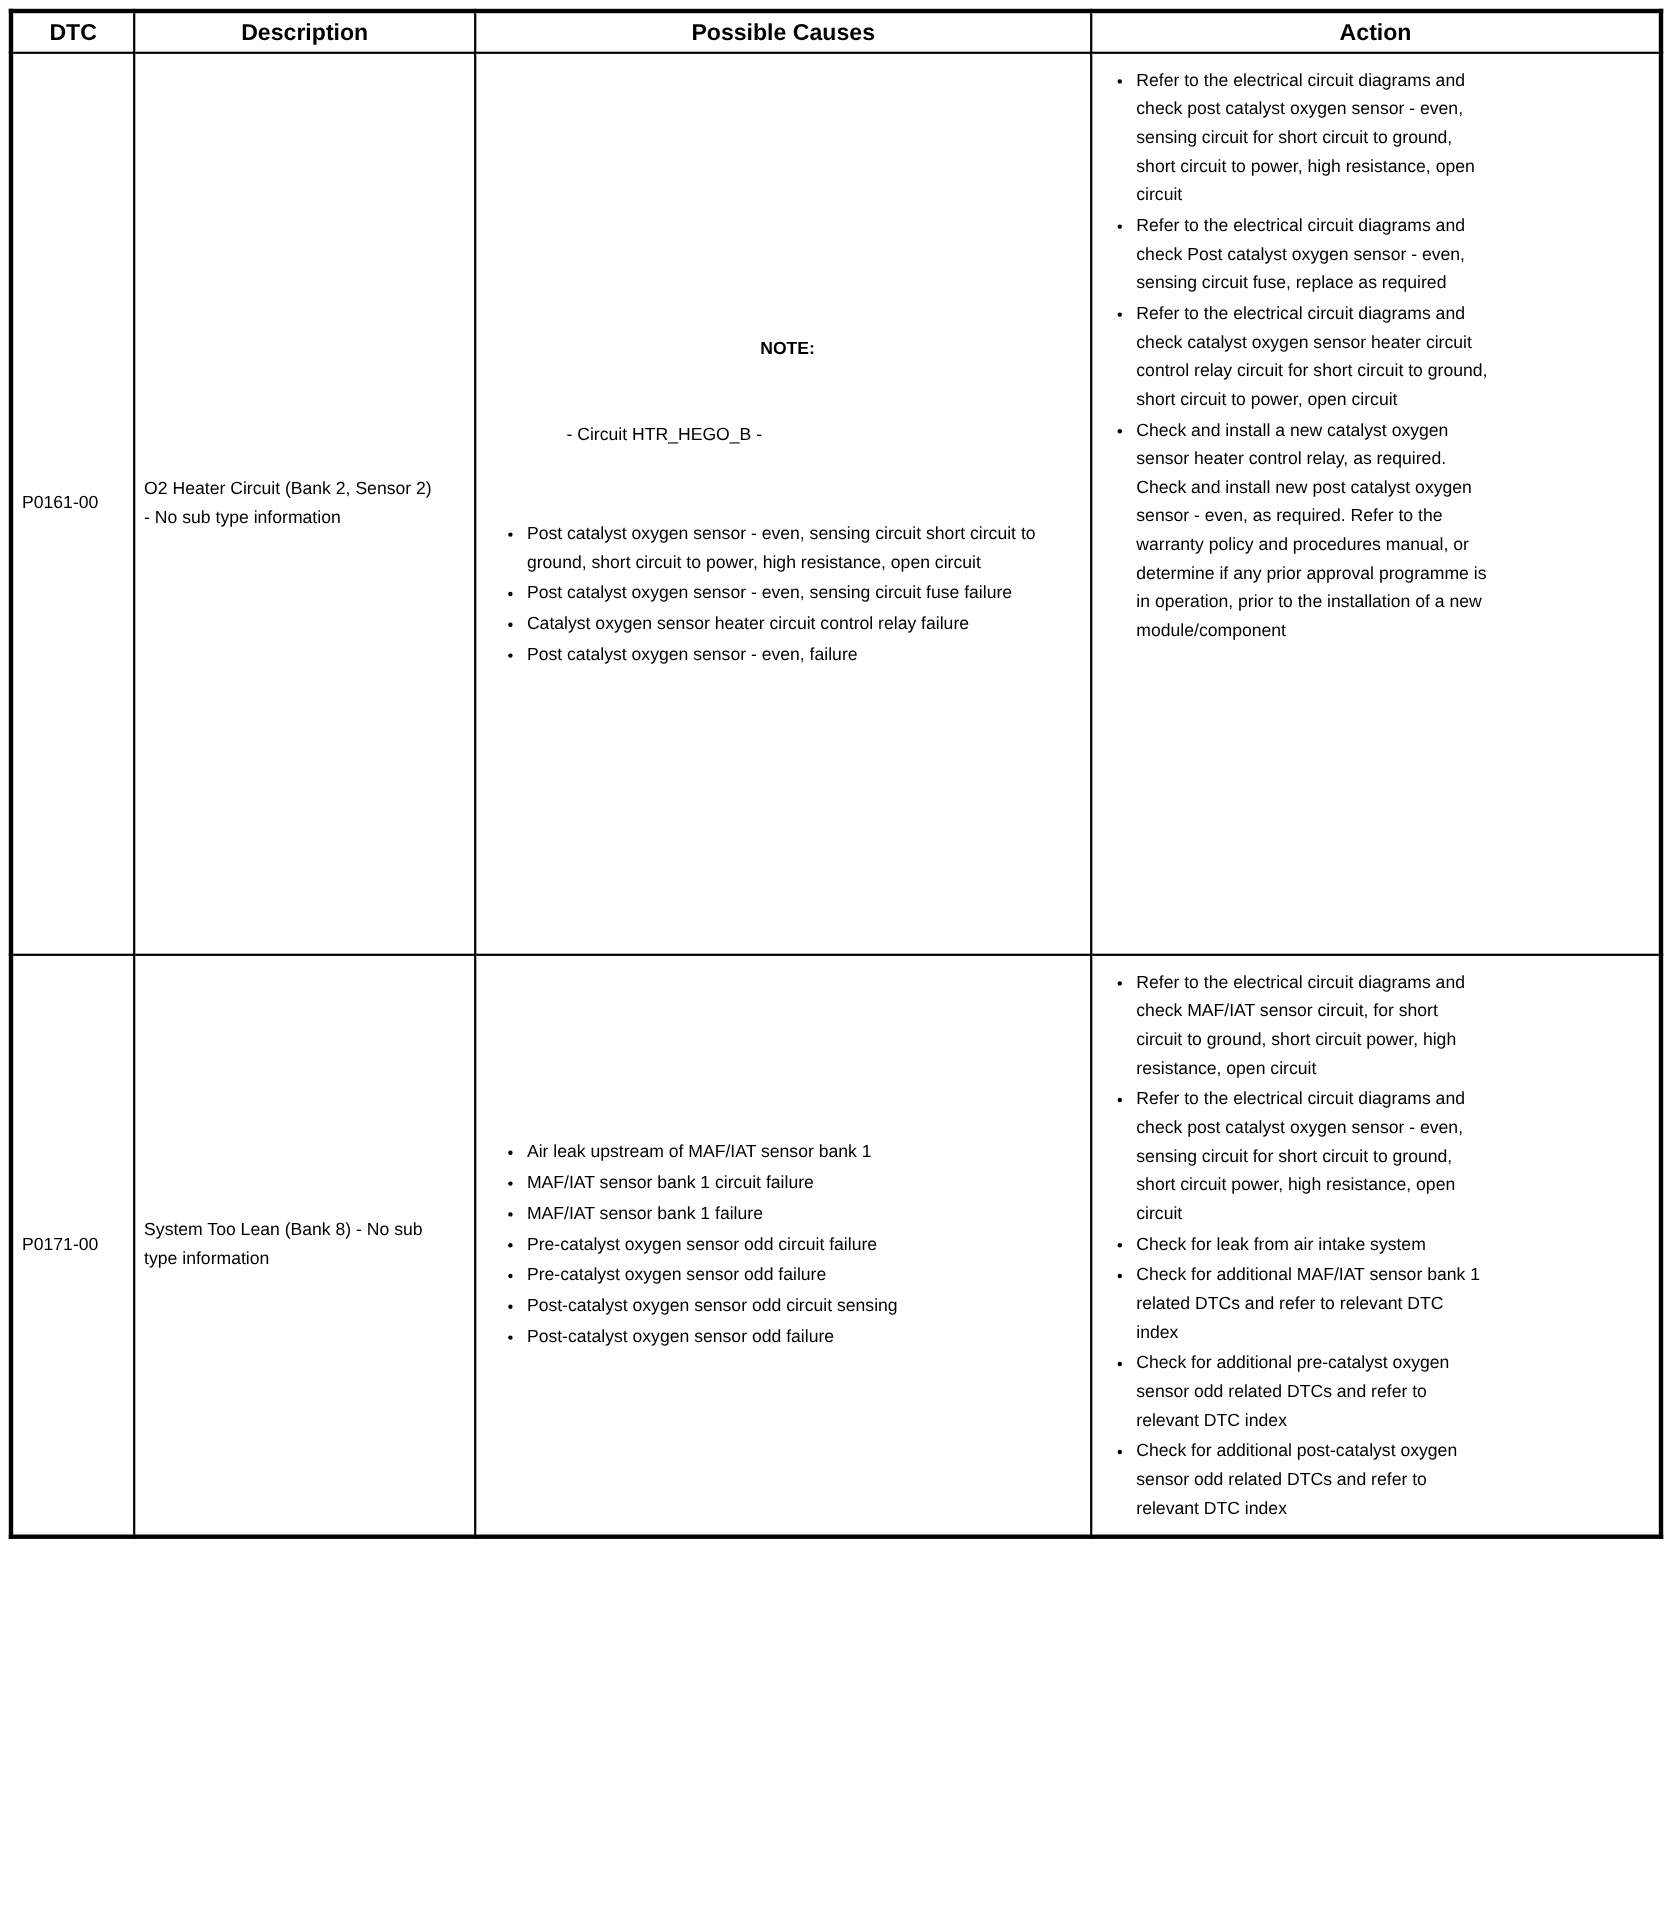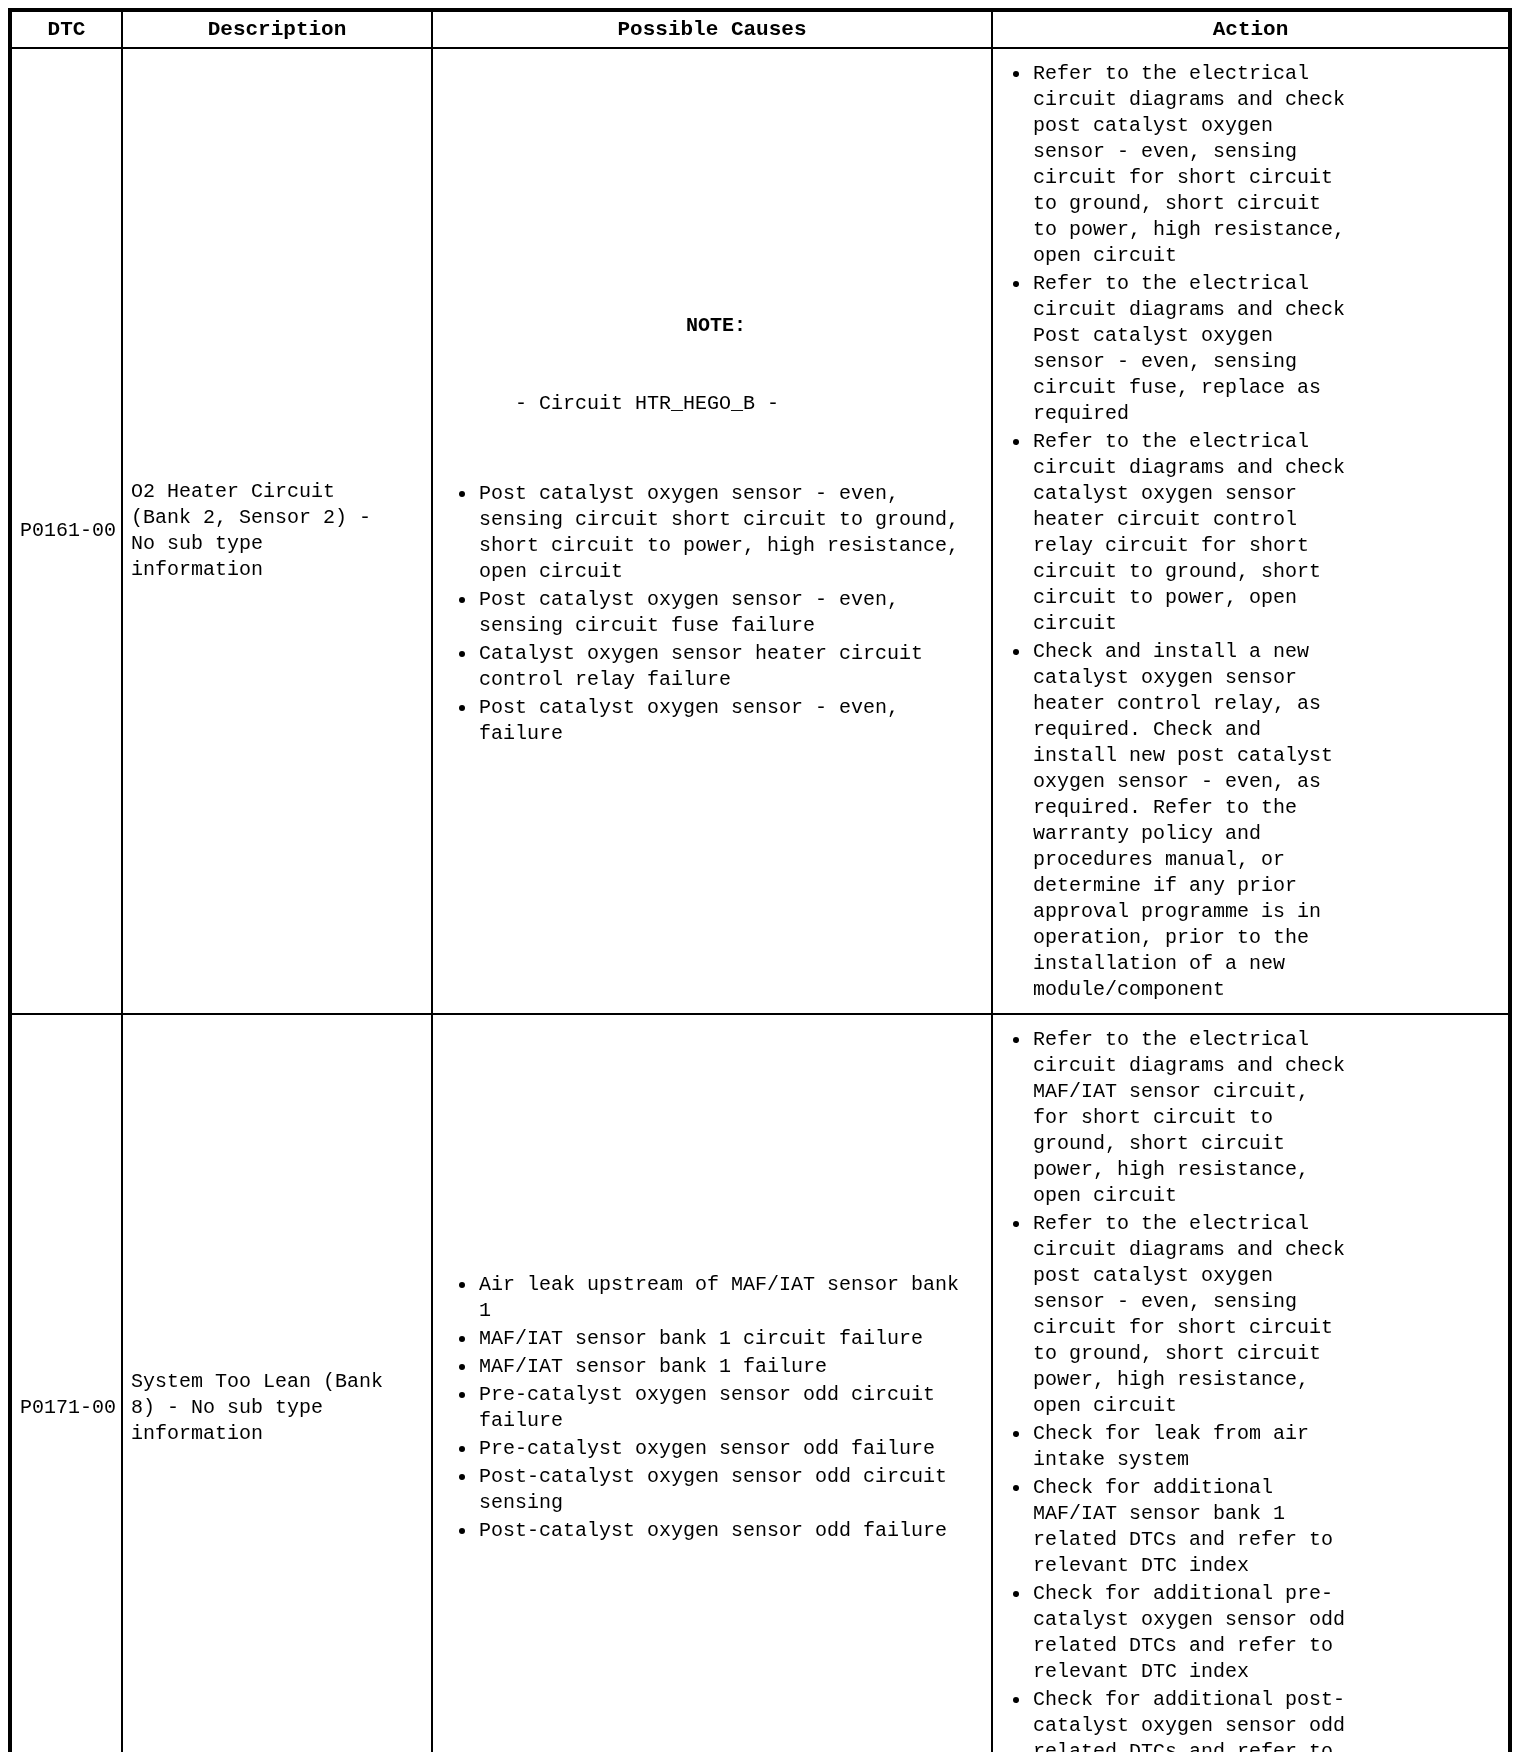--- a/index.html
+++ b/index.html
@@ -13,33 +13,32 @@
     font-family: "Liberation Sans", sans-serif;
     color: #000000;
     overflow: hidden;
   }
   .page {
     box-sizing: border-box;
     width: 1520px;
     height: 1308px;
     padding: 8px;
     background: #ffffff;
-    font-family: Liberation Mono, monospace;
   }
   table.dtc-table {
     width: 100%;
     height: 100%;
     border-collapse: collapse;
     table-layout: fixed;
     border: 4px solid #000000;
   }
   .dtc-table th,
   .dtc-table td {
     border: 2px solid #000000;
-    font-size: 20px;
+    font-size: 16px;
     line-height: 26px;
     vertical-align: middle;
     box-sizing: border-box;
   }
   .dtc-table thead tr {
     height: 38px;
   }
   .dtc-table th {
     font-weight: bold;
     font-size: 21px;

